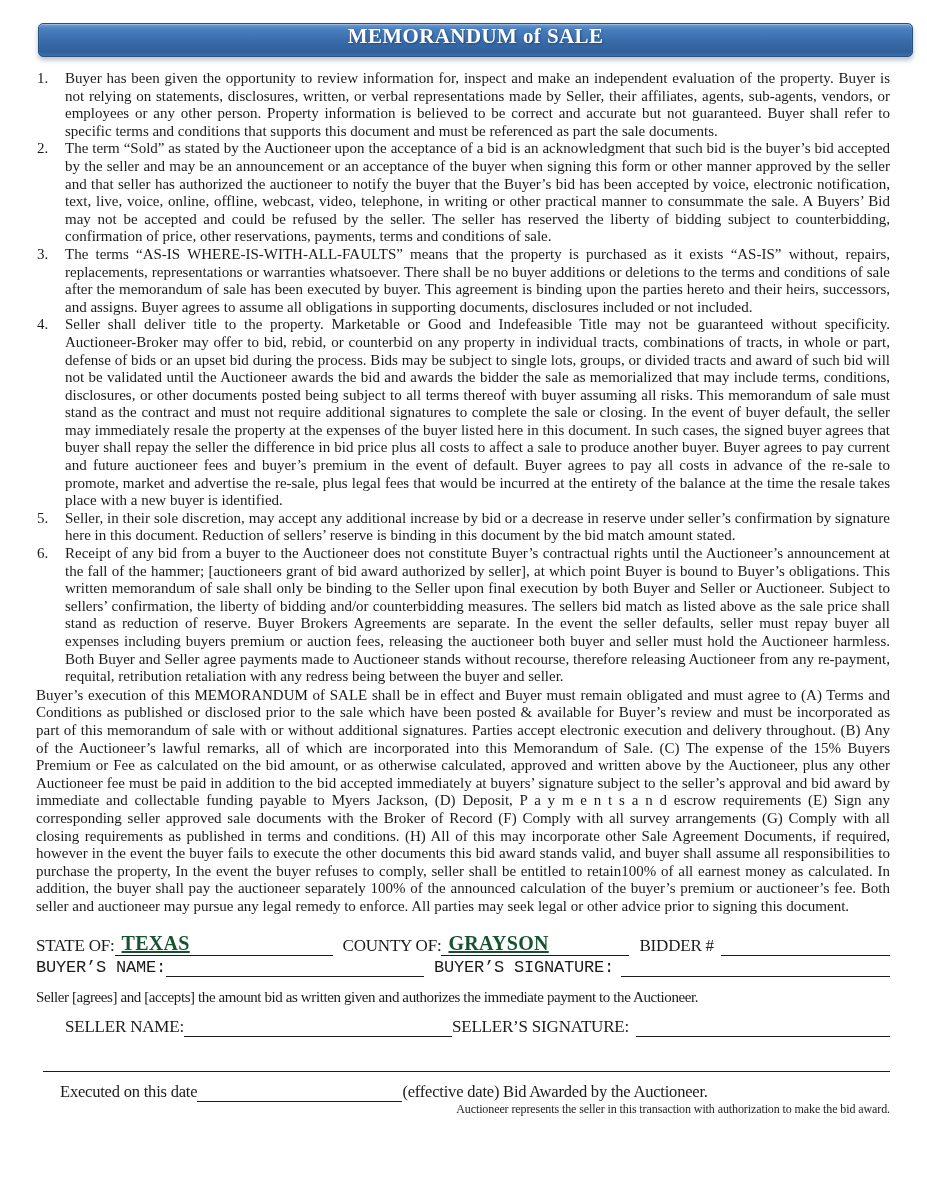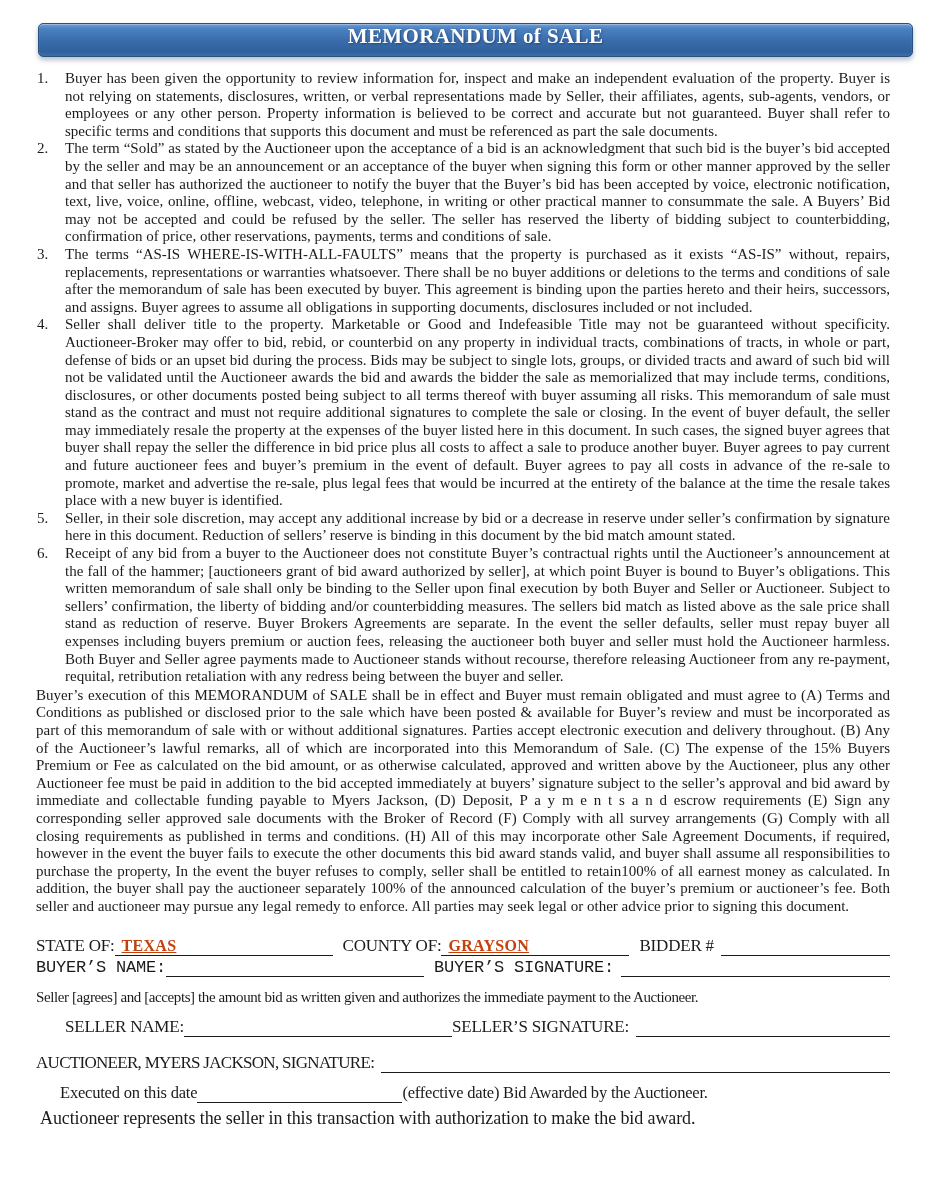--- a/index.html
+++ b/index.html
@@ -43,32 +43,32 @@
     font-size: 17px; letter-spacing: -0.2px;
     white-space: nowrap;
   }
   .fill {
     border-bottom: 1.5px solid #1b1b1b;
     height: 19px;
     display: flex; align-items: flex-end;
   }
   .fill.grow { flex: 1 1 auto; }
   .redval {
-    color: #c2410c; font-weight: bold; font-size: 16px;
+    color: #14532d; font-weight: bold; font-size: 20px;
     padding-left: 7px; letter-spacing: 0.3px;
     text-decoration: underline;
   }
   .gap-sm { width: 7px; }
   .gap-md { width: 10px; }
   .note {
     font-size: 15px; letter-spacing: -0.4px; margin-top: 12px;
   }
   .condensed { letter-spacing: -0.7px; }
   .exec-row { font-size: 16.5px; padding-left: 4px; margin-top: 10px; margin-left: 20px; }
-  .auct-note { font-size: 18px; margin-top: 5px; padding-left: 4px; letter-spacing: -0.1px; }
+  .auct-note { font-size: 12px; padding-left: 4px; letter-spacing: -0.1px; text-align: right; }
   .mt14 { margin-top: 2px; font-family: Liberation Mono, monospace; }
   .mt10 { margin-top: 11px; margin-left: 29px; }
   .mt16 { margin-top: 16px; }
 </style>
 </head>
 <body>
 
 <div class="banner">
   <span class="banner-title">MEMORANDUM of SALE</span>
 </div>
@@ -132,21 +132,20 @@
 
   <div class="frow mt10">
     <span>SELLER NAME:</span>
     <span class="fill" style="width:268px;"></span>
     <span>SELLER’S SIGNATURE:</span>
     <span class="gap-sm"></span>
     <span class="fill grow"></span>
   </div>
 
   <div class="frow mt16">
-    <span class="condensed">AUCTIONEER, MYERS JACKSON, SIGNATURE:</span>
     <span class="gap-sm"></span>
     <span class="fill grow"></span>
   </div>
 
   <div class="frow exec-row">
     <span>Executed on this date</span>
     <span class="fill" style="width:205px;"></span>
     <span>(effective date) Bid Awarded by the Auctioneer.</span>
   </div>
 

